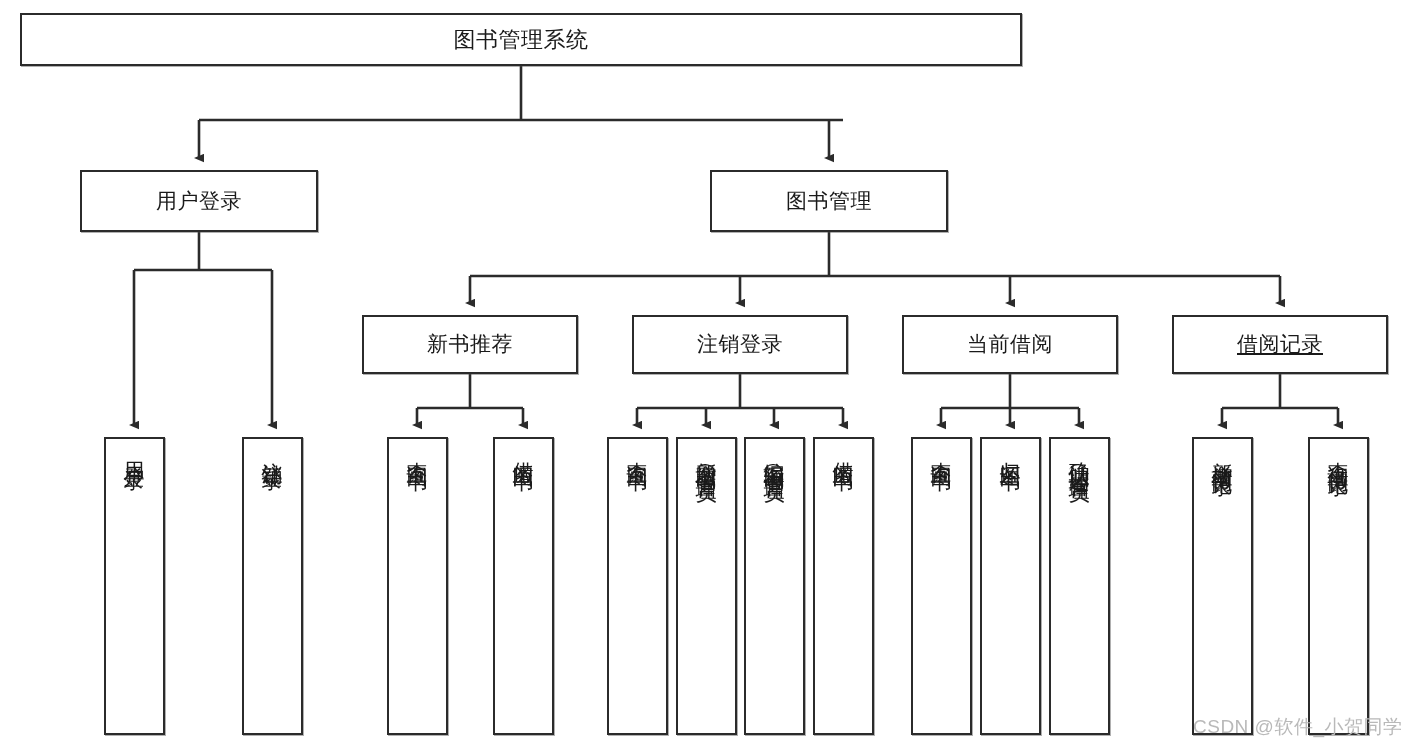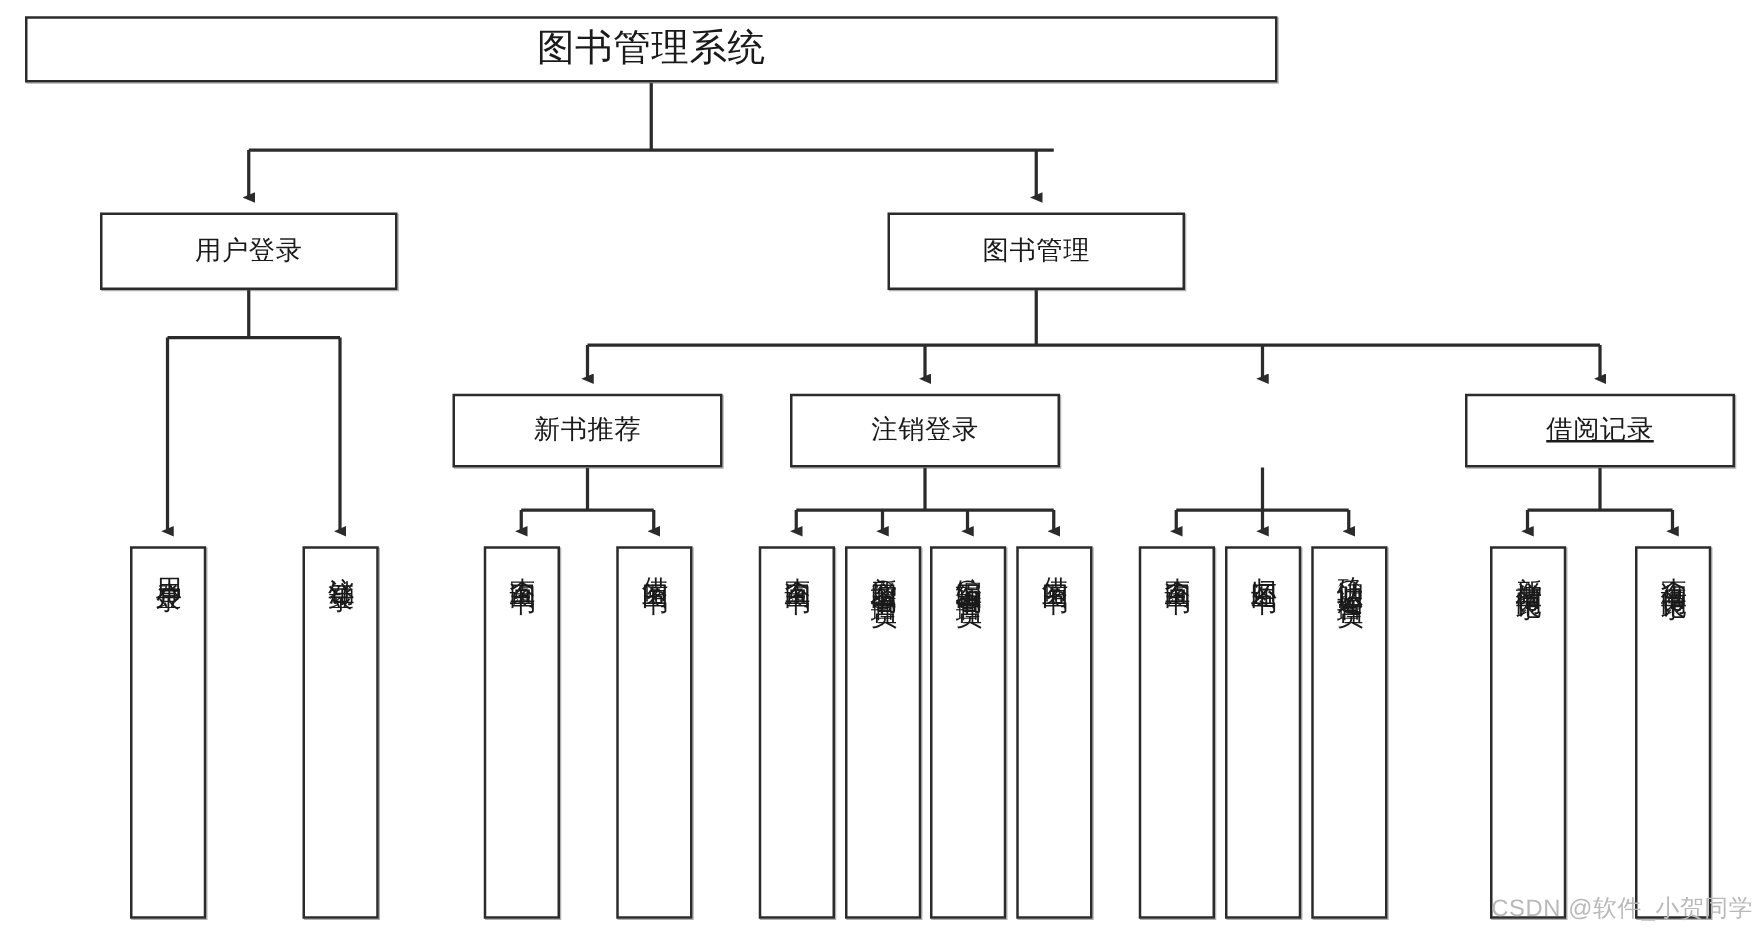--- a/index.html
+++ b/index.html
@@ -42,21 +42,21 @@
     text-align: center;
     line-height: 1.15;
     letter-spacing: 0.5px;
   }
   
   .node.horiz .nlabel {
     font-size: 21px;
     white-space: nowrap;
   }
   .node.root .nlabel {
-    font-size: 30px;
+    font-size: 22px;
     text-align: right;
   }
   
   .node.vert {
     align-items: flex-start;
     justify-content: center;
     padding-top: 6px;
   }
   .node.vert .nlabel {
     writing-mode: vertical-rl;
@@ -139,20 +139,23 @@
   <div class="node horiz" style="left:362px; top:315px; width:216px; height:59px;">
     <span class="nlabel">新书推荐</span>
   </div>
 
   <div class="node horiz" style="left:710px; top:170px; width:238px; height:62px;">
     <span class="nlabel">图书管理</span>
   </div>
   <div class="node horiz" style="left:632px; top:315px; width:216px; height:59px;">
     <span class="nlabel">注销登录</span>
   </div>
+  <div class="node horiz" style="left:902px; top:315px; width:216px; height:59px;">
+    <span class="nlabel">当前借阅</span>
+  </div>
   <div class="node horiz" style="left:1172px; top:315px; width:216px; height:59px;text-decoration:underline;">
     <span class="nlabel">借阅记录</span>
   </div>
 
   <div class="node vert" style="left:104px; top:437px; width:61px; height:298px;">
     <span class="nlabel">用户登录</span>
   </div>
   <div class="node vert" style="left:242px; top:437px; width:61px; height:298px;">
     <span class="nlabel">注销登录</span>
   </div>

